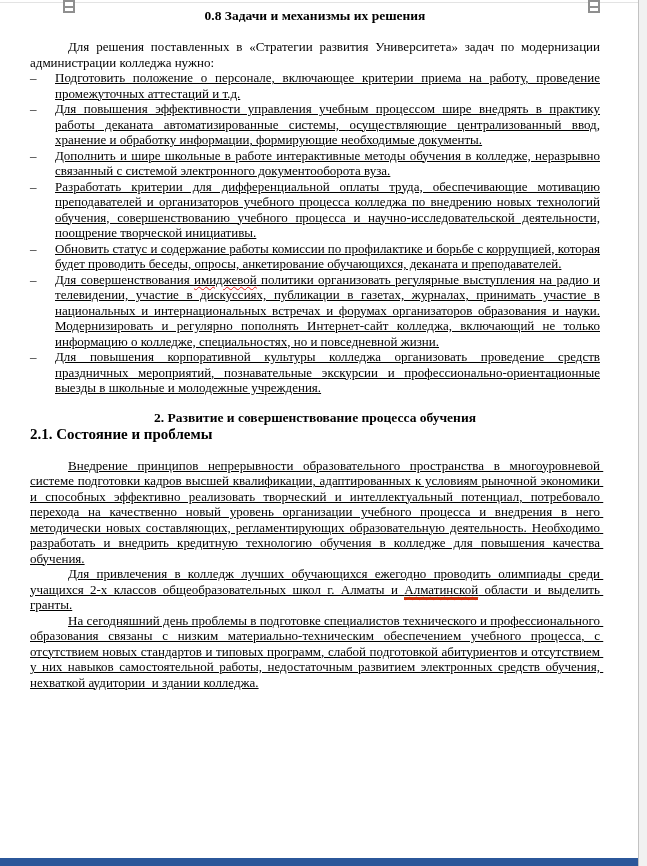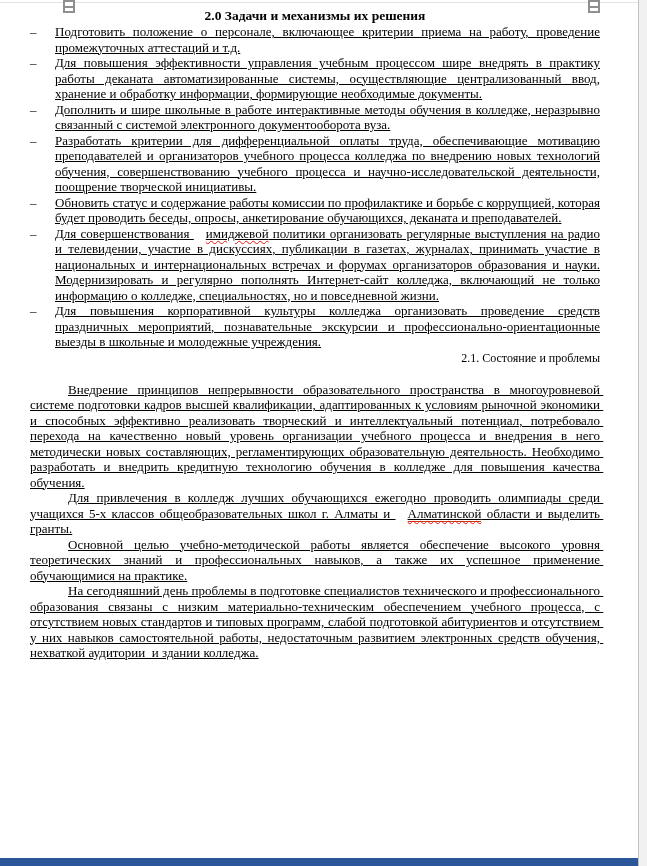--- a/index.html
+++ b/index.html
@@ -37,49 +37,49 @@
   .dash-list { margin-top:0; }
   .li { display:flex; }
   .marker { flex:0 0 25px; width:25px; }
   .li-body { flex:1; }
   .justify { text-align:justify;text-decoration:underline; }
   .section-heading {
     margin:14px 0 0 0; text-align:center; font-weight:bold; font-size:13.5px;
     line-height:16px;
   }
   .section-subheading {
-    margin:0 0 16px 0; text-align:right; font-weight:normal; font-size:12px;
+    margin:0 0 16px 0; text-align:left; font-weight:bold; font-size:15px;
     line-height:16px;
   }
   .para { margin:0; text-indent:38px; white-space:pre-wrap; }
   .misspelled {
     text-decoration:underline wavy #f01414 1px;
     text-underline-offset:2px;
-    margin-left:12px;
   }
-  .underlined { border-bottom:1px solid #c2410c; }
+  .underlined { border-bottom:3px solid #c2410c; }
 
   .scrollbar-track {
     position:absolute; top:0; right:0; width:9px; height:866px;
     background:#f1f1f1; border-left:1px solid #c2c2c2; box-sizing:border-box;
   }
   .status-bar {
     position:absolute; left:0; bottom:0; width:638px; height:8px;
     background:#2b579a;
   }
 </style>
 </head>
 <body>
 
 <div class="page-top-rule"></div>
 <div class="crop-mark left"></div>
 <div class="crop-mark right"></div>
 
 <div class="content">
-  <h1 class="doc-heading">2.0  Задачи и механизмы их решения</h1>
+  <h1 class="doc-heading">0.8  Задачи и механизмы их решения</h1>
+  <p class="intro">Для решения поставленных в «Стратегии развития Университета» задач по модернизации администрации колледжа нужно:</p>
   <div class="dash-list">
       <div class="li">
         <span class="marker">–</span>
         <div class="li-body justify"><span>Подготовить положение о персонале, включающее критерии приема на работу, проведение промежуточных аттестаций и т.д.</span></div>
       </div>
       <div class="li">
         <span class="marker">–</span>
         <div class="li-body justify"><span>Для повышения эффективности управления учебным процессом шире внедрять в практику работы деканата автоматизированные системы, осуществляющие централизованный ввод, хранение и обработку информации, формирующие необходимые документы.</span></div>
       </div>
       <div class="li">
@@ -96,23 +96,23 @@
       </div>
       <div class="li">
         <span class="marker">–</span>
         <div class="li-body justify"><span>Для совершенствования </span><span class="misspelled">имиджевой</span><span> политики организовать регулярные выступления на радио и телевидении, участие в дискуссиях, публикации в газетах, журналах, принимать участие в национальных и интернациональных встречах и форумах организаторов образования и науки. Модернизировать и регулярно пополнять Интернет-сайт колледжа, включающий не только информацию о колледже, специальностях, но и повседневной жизни.</span></div>
       </div>
       <div class="li">
         <span class="marker">–</span>
         <div class="li-body justify"><span>Для повышения корпоративной культуры колледжа организовать проведение средств праздничных мероприятий, познавательные экскурсии и профессионально-ориентационные выезды в школьные и молодежные учреждения.</span></div>
       </div>
     </div>
+  <h2 class="section-heading">2. Развитие и совершенствование процесса обучения</h2>
   <h2 class="section-subheading">2.1. Состояние и проблемы</h2>
   <div>
       <p class="para justify"><span>Внедрение принципов непрерывности образовательного пространства в многоуровневой системе подготовки кадров высшей квалификации, адаптированных к условиям рыночной экономики и способных эффективно реализовать творческий и интеллектуальный потенциал, потребовало перехода на качественно новый уровень организации учебного процесса и внедрения в него методически новых составляющих, регламентирующих образовательную деятельность. Необходимо разработать и внедрить кредитную технологию обучения в колледже для повышения качества обучения.</span></p>
-      <p class="para justify"><span>Для привлечения в колледж лучших обучающихся ежегодно проводить олимпиады среди учащихся 5-х классов общеобразовательных школ г. Алматы и </span><span class="misspelled underlined">Алматинской</span><span> области и выделить гранты.</span></p>
-      <p class="para justify"><span>Основной целью учебно-методической работы является обеспечение высокого уровня теоретических знаний и профессиональных навыков, а также их успешное применение обучающимися на практике.</span></p>
+      <p class="para justify"><span>Для привлечения в колледж лучших обучающихся ежегодно проводить олимпиады среди учащихся 2-х классов общеобразовательных школ г. Алматы и </span><span class="misspelled underlined">Алматинской</span><span> области и выделить гранты.</span></p>
       <p class="para justify"><span>На сегодняшний день проблемы в подготовке специалистов технического и профессионального образования связаны с низким материально-техническим обеспечением учебного процесса, с отсутствием новых стандартов и типовых программ, слабой подготовкой абитуриентов и отсутствием у них навыков самостоятельной работы, недостаточным развитием электронных средств обучения, нехваткой аудитории  и здании колледжа.</span></p>
     </div>
 </div>
 
 <div class="scrollbar-track"></div>
 <div class="status-bar"></div>
 
 </body></html>

